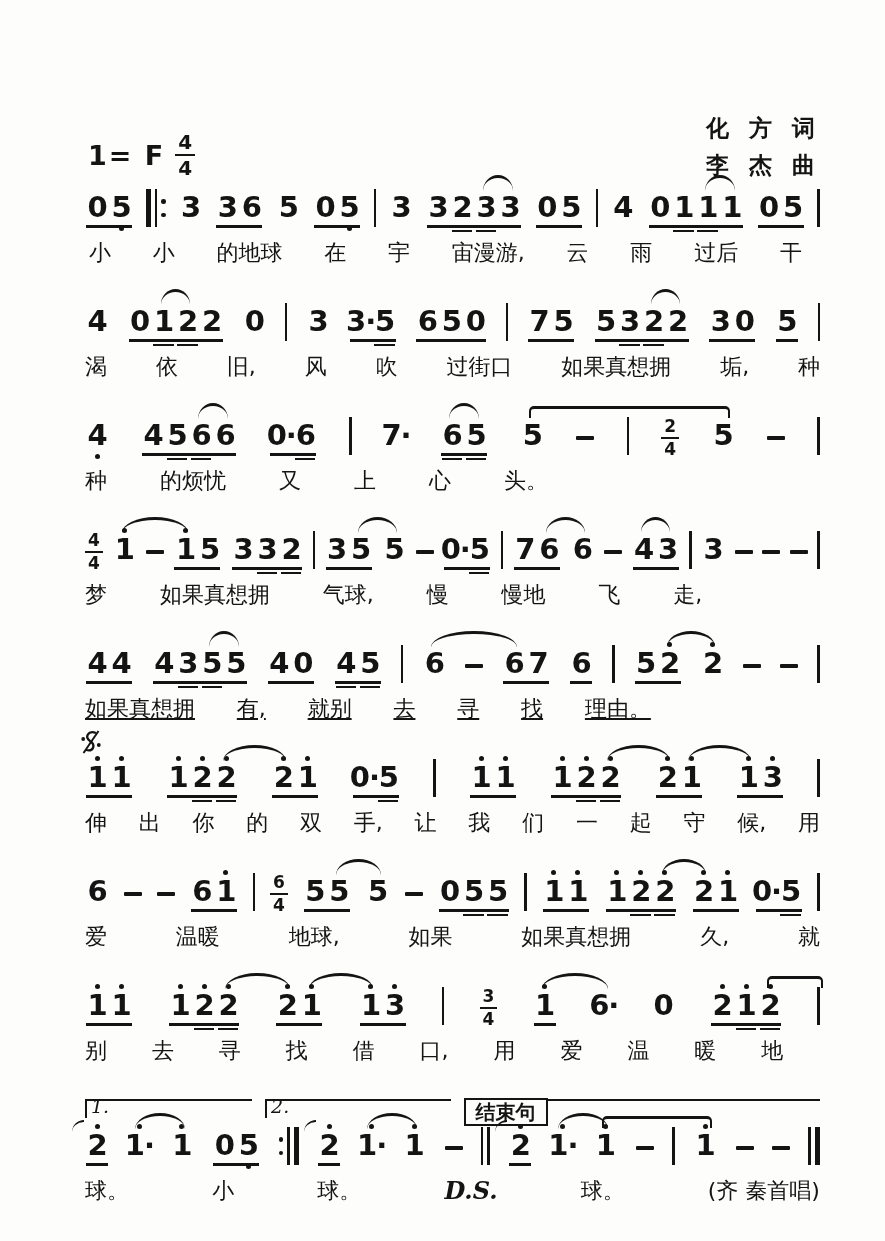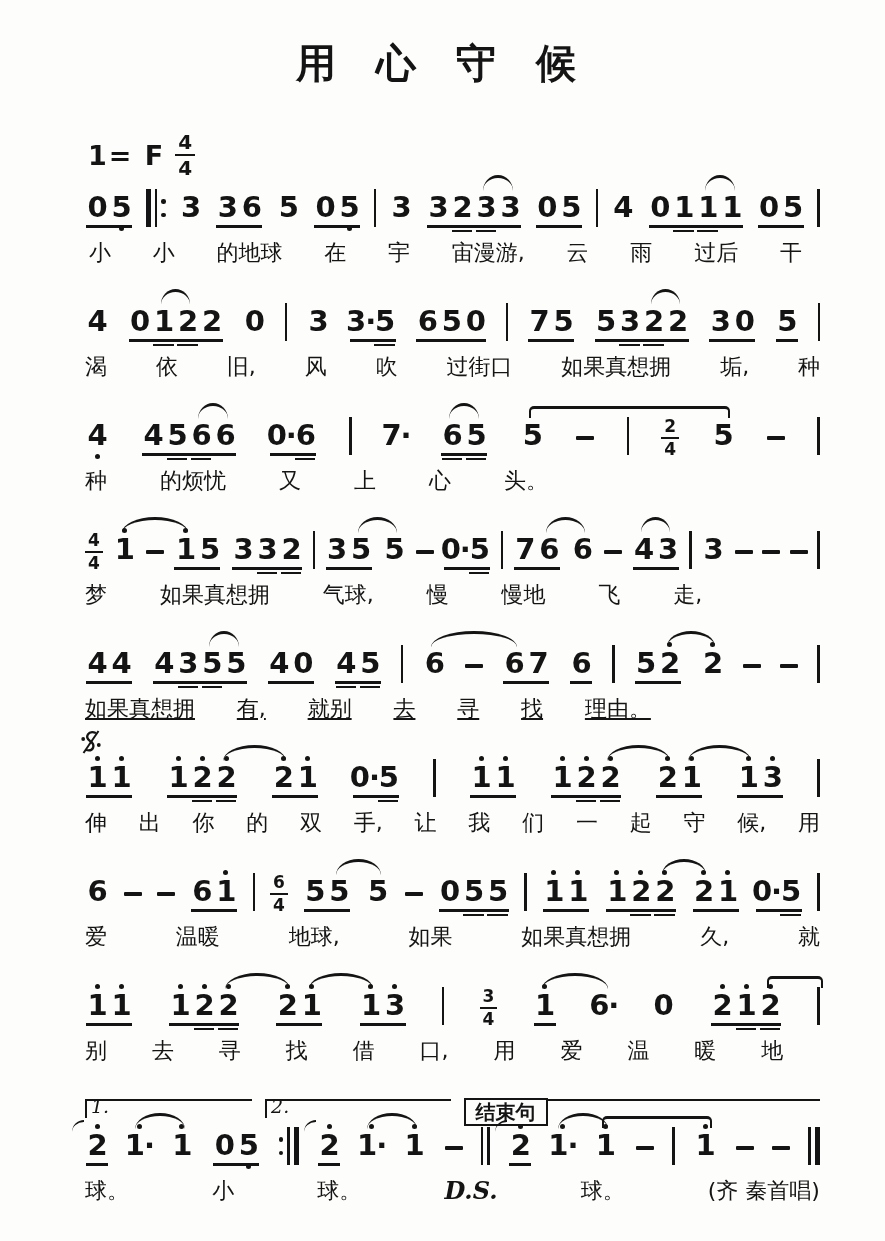--- a/index.html
+++ b/index.html
@@ -56,21 +56,24 @@
   .vend{position:absolute;top:3px;left:51.5%;right:0;border-top:2.5px solid #141414;}
   .vlabel{font-style:italic;font-family:"DejaVu Serif",serif;font-size:19px;
           padding-left:4px;display:inline-block;transform:translateY(-6px);}
   .vbox{position:absolute;left:0;top:-3px;border:2.5px solid #141414;background:#fdfdfb;
         padding:0 10px;font-weight:700;font-size:20px;line-height:24px;}
 </style>
 </head>
 <body>
 
 <div class="sheet">
-  <div class="title">用 心 守 候</div>
+  <div class="credits">
+    <div>化 方 词</div>
+    <div>李 杰 曲</div>
+  </div>
   <div class="keysig">
     <span class="klabel">1= F</span>
     <span class="ts-t">
       <span class="tnum">4</span>
       <span class="tden">4</span>
     </span>
   </div>
   <div class="systems" id="systems">
       <div class="system sys0">
         <div class="notes-row">

